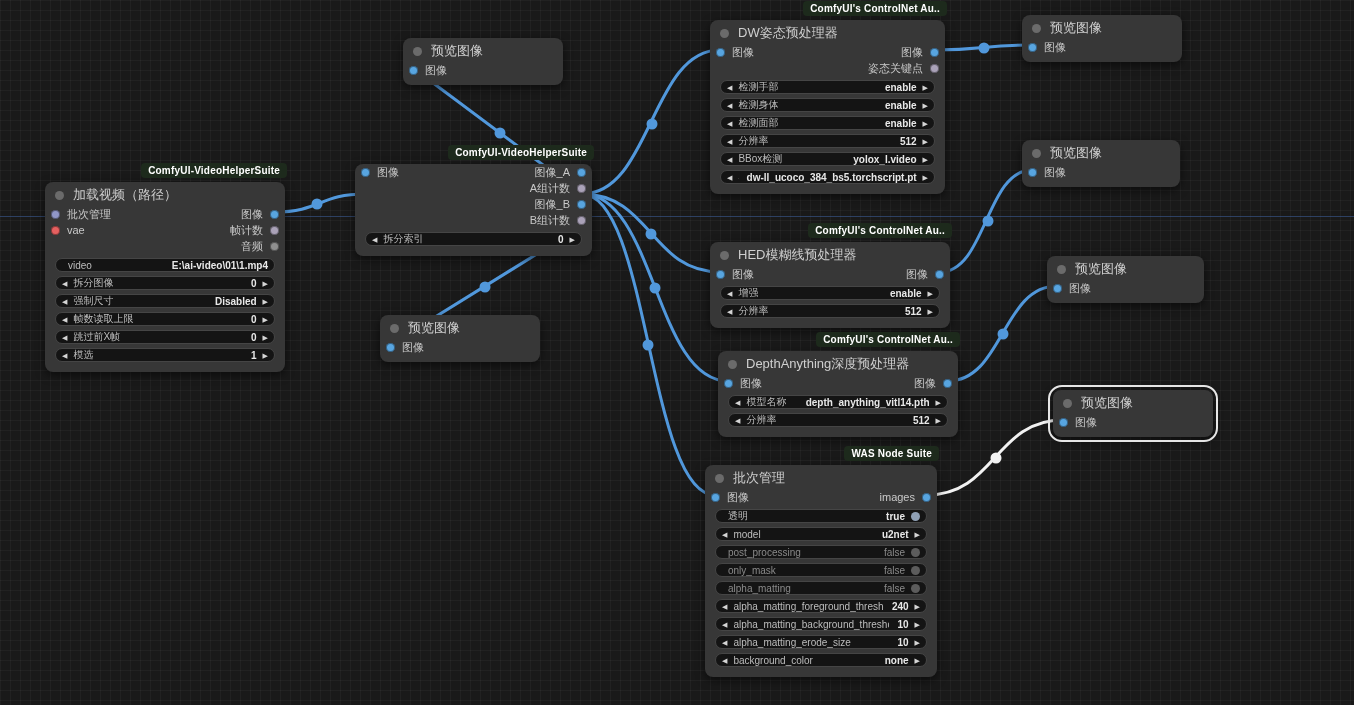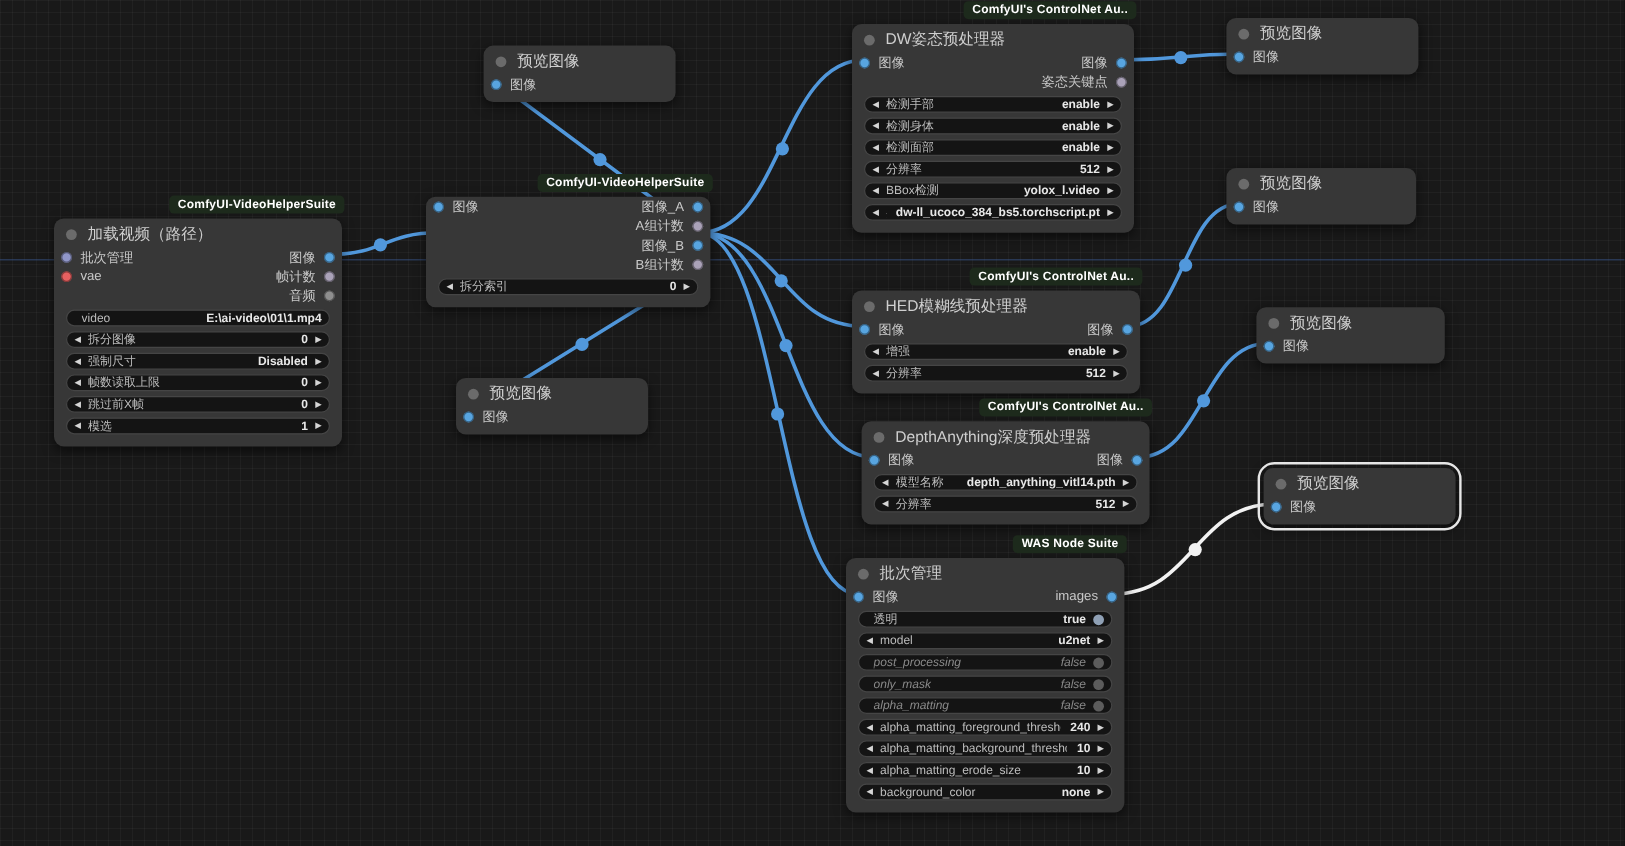--- a/index.html
+++ b/index.html
@@ -89,21 +89,21 @@
     overflow:hidden;
   }
   .widget .arrow{font-size:7px;color:#d5d5d5;flex:none;line-height:1;}
   .widget .wlabel{margin:0 6px;overflow:hidden;text-overflow:clip;flex:0 1 auto;}
   .widget .wspacer{flex:1 1 0;min-width:2px;}
   .widget .wvalue{color:#e8e8e8;font-weight:bold;flex:none;}
   .widget .knob{
     width:9px;height:9px;border-radius:50%;
     margin-left:6px;flex:none;
   }
-  .widget.dim{color:#8a8a8a;font-style:italic;}
+  .widget.dim{color:#8a8a8a;}
   .widget.dim .wvalue{color:#8a8a8a;font-weight:normal;}
 </style>
 </head>
 <body>
 
 <div id="canvas">
   <div id="axis-line"></div>
   <svg id="links-svg" width="1354" height="705">
       <path d="M 275 212 C 320 212, 320 194, 365 194" fill="none" stroke="#5198dc" stroke-width="3" stroke-linecap="round"></path>
       <circle cx="317" cy="204" r="5.5" fill="#5198dc"></circle>

